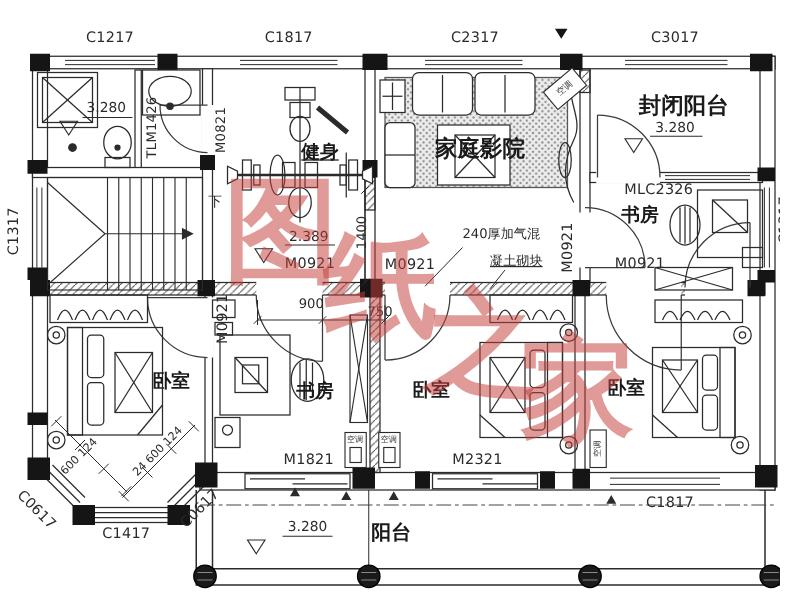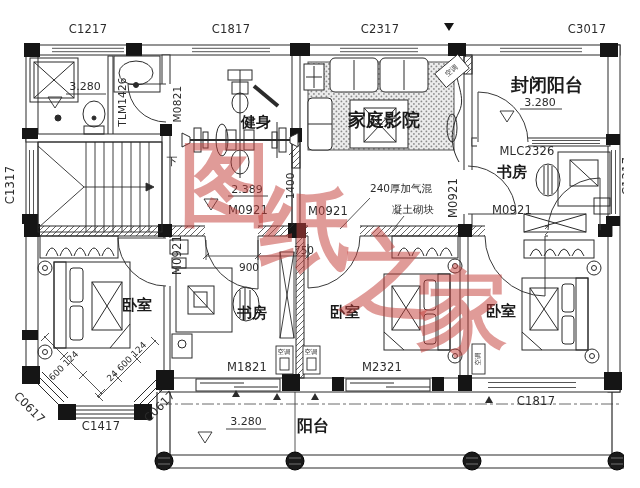--- a/index.html
+++ b/index.html
@@ -373,62 +373,62 @@
         <line x1="133" y1="355" x2="141" y2="363"></line>
         <line x1="151" y1="337" x2="159" y2="345"></line>
     <line x1="370" y1="198" x2="340" y2="229"></line>
         <line x1="404" y1="216" x2="392" y2="231"></line>
   </g>
 </svg>
 
 <div class="lbl code" style="left:88px;top:30px;">C1217</div>
 <div class="lbl code" style="left:231px;top:30px;">C1817</div>
 <div class="lbl code" style="left:380px;top:30px;">C2317</div>
-<div class="lbl code" style="left:540px;top:30px;margin-left:47px;">C3017</div>
+<div class="lbl code" style="left:540px;top:30px;">C3017</div>
 <div class="lbl code" style="left:11px;top:185px;transform:translate(-50%,-50%) rotate(-90deg);">C1317</div>
 <div class="lbl code" style="left:628px;top:176px;transform:translate(-50%,-50%) rotate(-90deg);">C1317</div>
 <div class="lbl code" style="left:536px;top:402px;">C1817</div>
 <div class="lbl code" style="left:29px;top:408px;transform:translate(-50%,-50%) rotate(45deg);">C0617</div>
 <div class="lbl code" style="left:101px;top:427px;">C1417</div>
 <div class="lbl code" style="left:160px;top:407px;transform:translate(-50%,-50%) rotate(-45deg);">C0617</div>
 
 <div class="lbl code" style="left:122px;top:102px;transform:translate(-50%,-50%) rotate(-90deg);font-size:10.5px;">TLM1426</div>
 <div class="lbl code" style="left:177px;top:104px;transform:translate(-50%,-50%) rotate(-90deg);font-size:10.5px;">M0821</div>
 <div class="lbl code" style="left:248px;top:211px;">M0921</div>
 <div class="lbl code" style="left:328px;top:212px;">M0921</div>
 <div class="lbl code" style="left:512px;top:211px;">M0921</div>
 <div class="lbl code" style="left:454px;top:198px;transform:translate(-50%,-50%) rotate(-90deg);">M0921</div>
 <div class="lbl code" style="left:178px;top:255px;transform:translate(-50%,-50%) rotate(-90deg);">M0921</div>
 <div class="lbl code" style="left:527px;top:152px;">MLC2326</div>
 <div class="lbl code" style="left:247px;top:368px;">M1821</div>
 <div class="lbl code" style="left:382px;top:368px;">M2321</div>
 
-<div class="lbl room" style="left:256px;top:122px;">健身</div>
+<div class="lbl room" style="left:256px;top:122px;text-decoration:underline;">健身</div>
 <div class="lbl room-big" style="left:384px;top:120px;">家庭影院</div>
 <div class="lbl room-big" style="left:547px;top:85px;">封闭阳台</div>
 <div class="lbl room" style="left:512px;top:172px;">书房</div>
 <div class="lbl room" style="left:252px;top:313px;">书房</div>
 <div class="lbl room" style="left:137px;top:305px;">卧室</div>
 <div class="lbl room" style="left:345px;top:312px;">卧室</div>
 <div class="lbl room" style="left:501px;top:311px;">卧室</div>
 <div class="lbl room" style="left:313px;top:426px;font-size:16px;">阳台</div>
 
 <div class="lbl lvl" style="left:85px;top:86px;">3.280</div>
 <div class="lbl lvl" style="left:247px;top:189px;">2.389</div>
 <div class="lbl lvl" style="left:540px;top:102px;">3.280</div>
 <div class="lbl lvl" style="left:246px;top:421px;">3.280</div>
 
-<div class="lbl dim" style="left:249px;top:244px;margin-top:23px;">900</div>
+<div class="lbl dim" style="left:249px;top:244px;">900</div>
 <div class="lbl dim" style="left:304px;top:250px;">750</div>
 <div class="lbl dim" style="left:290px;top:186px;transform:translate(-50%,-50%) rotate(-90deg);">1400</div>
 <div class="lbl dim" style="left:64px;top:366px;transform:translate(-50%,-50%) rotate(-45deg);font-size:9px;">600 124</div>
 <div class="lbl dim" style="left:127px;top:362px;transform:translate(-50%,-50%) rotate(-45deg);font-size:9px;">24 600 124</div>
 
 <div class="lbl dim" style="left:401px;top:188px;">240厚加气混</div>
-<div class="lbl dim" style="left:413px;top:209px;">凝土砌块</div>
+<div class="lbl dim" style="left:413px;top:209px;text-decoration:underline;">凝土砌块</div>
 <div class="lbl" style="left:172px;top:161px;font-size:11px;">下</div>
 
 <div class="lbl tiny" style="left:452px;top:71px;transform:translate(-50%,-50%) rotate(-40deg);font-size:7px;">空调</div>
 <div class="lbl tiny" style="left:284px;top:352px;">空调</div>
 <div class="lbl tiny" style="left:311px;top:352px;">空调</div>
 <div class="lbl tiny" style="left:478px;top:359px;transform:translate(-50%,-50%) rotate(-90deg);">空调</div>
 
 <div class="wm" style="left:225px;top:185px;">图</div>
 <div class="wm" style="left:305px;top:230px;">纸</div>
 <div class="wm" style="left:385px;top:275px;">之</div>

